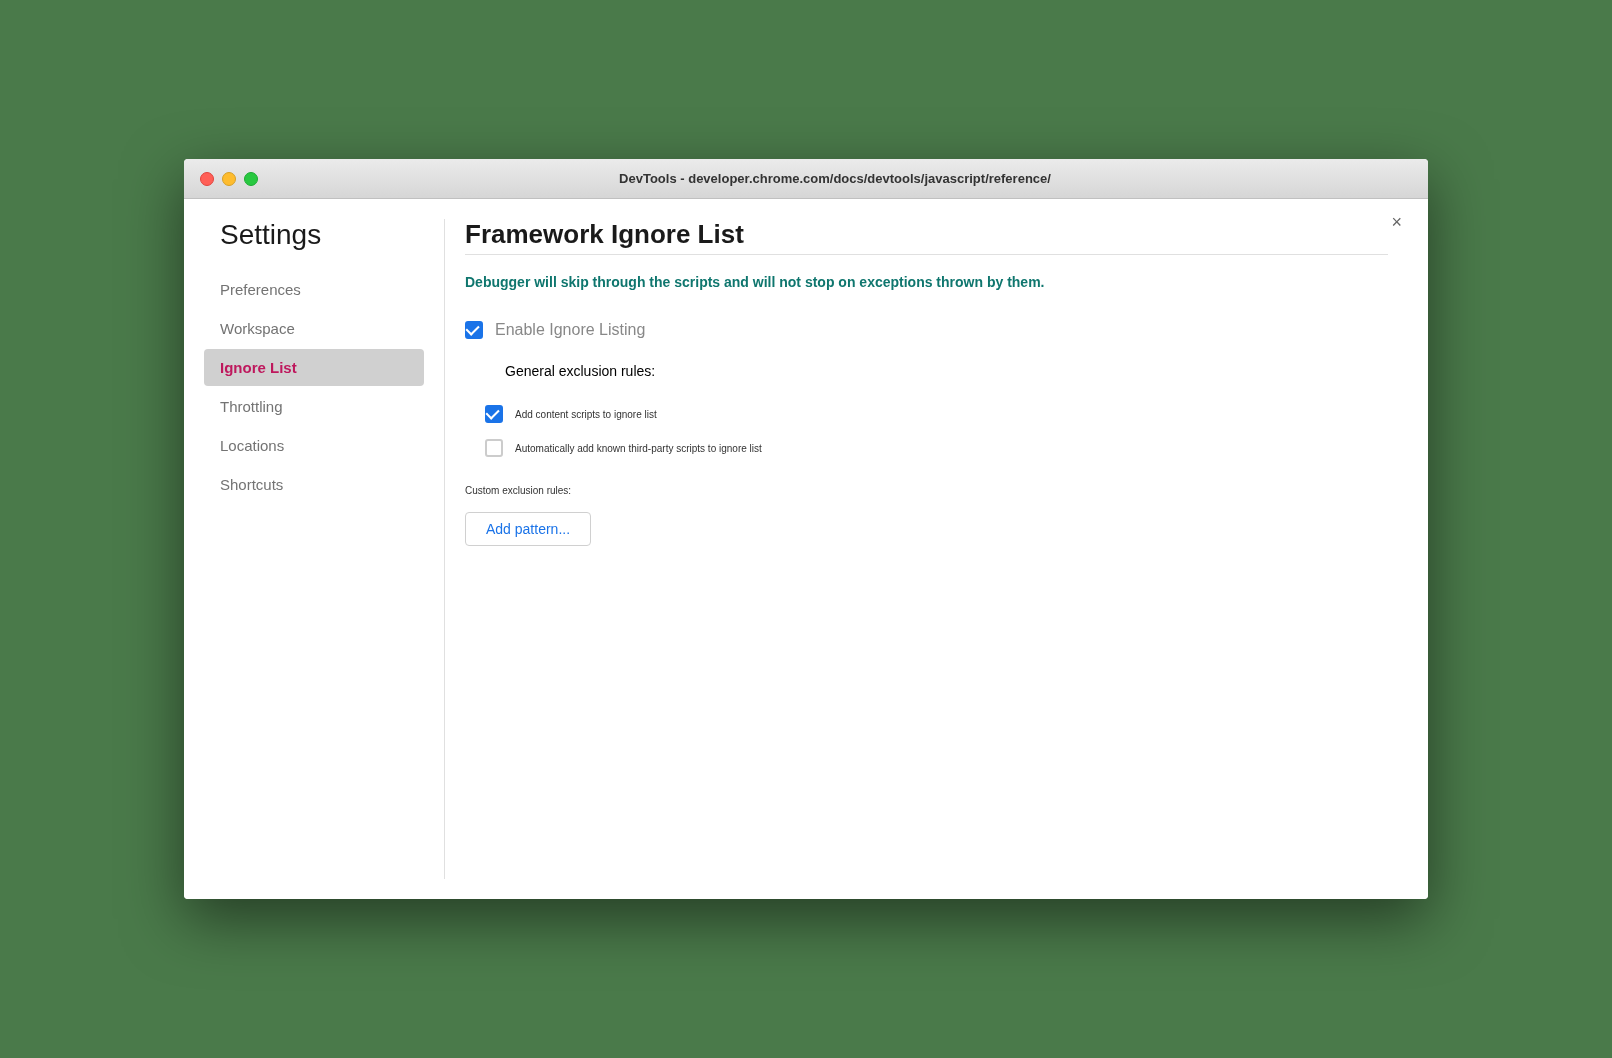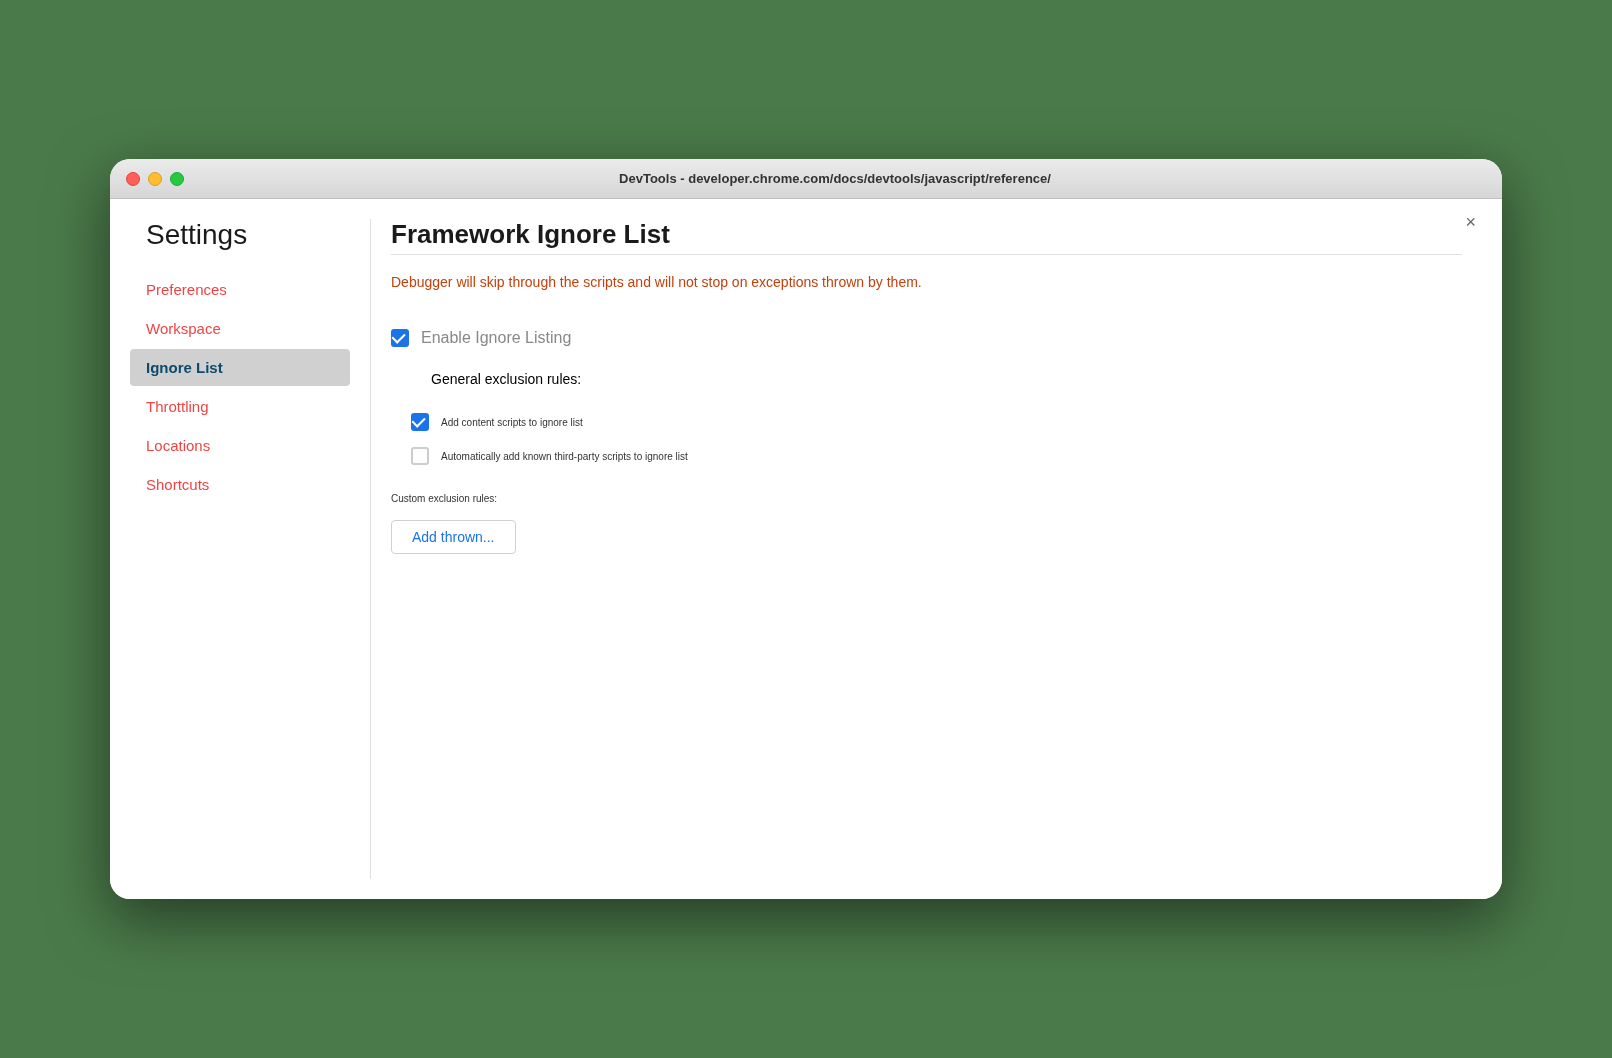--- a/index.html
+++ b/index.html
@@ -7,23 +7,23 @@
     body {
       background: #4a7a4a;
       display: flex;
       justify-content: center;
       align-items: center;
       min-height: 100vh;
       font-family: -apple-system, BlinkMacSystemFont, 'Segoe UI', sans-serif;
     }
 
     .browser-window {
-      width: 1392px;
+      width: 1244px;
       background: #f0f0f0;
-      border-radius: 20px;
+      border-radius: 4px;
       box-shadow: 0 20px 60px rgba(0,0,0,0.5);
       overflow: hidden;
     }
 
     .title-bar {
       background: linear-gradient(180deg, #ebebeb 0%, #d6d6d6 100%);
       padding: 12px 16px;
       display: flex;
       align-items: center;
       border-bottom: 1px solid #c0c0c0;
@@ -97,53 +97,54 @@
       padding-left: 16px;
     }
 
     .sidebar-nav {
       list-style: none;
     }
 
     .sidebar-item {
       padding: 10px 16px;
       font-size: 15px;
-      color: #ef4444;
+      color: #737373;
       cursor: pointer;
       border-radius: 4px;
       margin-bottom: 2px;
     }
 
     .sidebar-item.active {
       background: #d0d0d0;
       font-weight: 600;
-      color: #0c4a6e;
+      color: #be185d;
     }
 
     .main-content {
       flex: 1;
       padding: 0 40px 40px 20px;
       border-left: 1px solid #e0e0e0;
     }
 
     .page-title {
       font-size: 26px;
       font-weight: 600;
       color: #1a1a1a;
       margin-bottom: 12px;
       padding-bottom: 4px;
       border-bottom: 1px solid #e0e0e0;
     }
 
     .description {
       font-size: 14px;
-      color: #c2410c;
+      color: #0f766e;
       line-height: 1.6;
-      margin-bottom: 36px;
+      margin-bottom: 28px;
       margin-top: 16px;
+      font-weight: bold;
     }
 
     .checkbox-row {
       display: flex;
       align-items: flex-start;
       gap: 12px;
       margin-bottom: 24px;
     }
 
     .checkbox-custom {
@@ -274,19 +275,19 @@
           </div>
 
           <div class="exclusion-rule-item">
             <div class="checkbox-custom"></div>
             <span class="exclusion-rule-label">Automatically add known third-party scripts to ignore list</span>
           </div>
         </div>
 
         <div class="custom-section">
           <div class="custom-label">Custom exclusion rules:</div>
-          <button class="add-pattern-btn">Add thrown...</button>
+          <button class="add-pattern-btn">Add pattern...</button>
         </div>
       </div>
 
     </div>
   </div>
 </div>
 
 </body></html>

